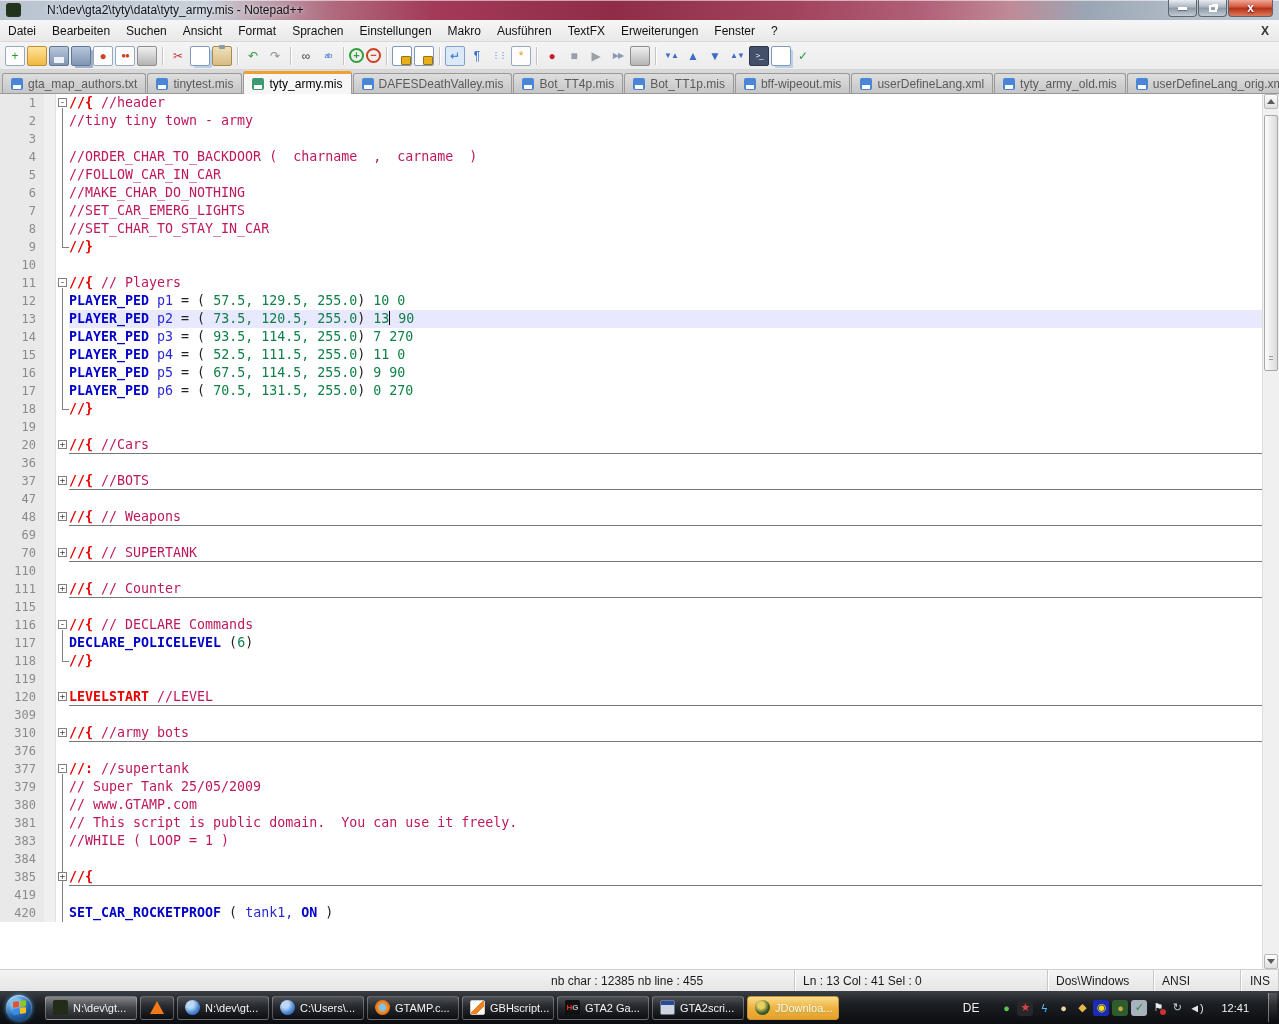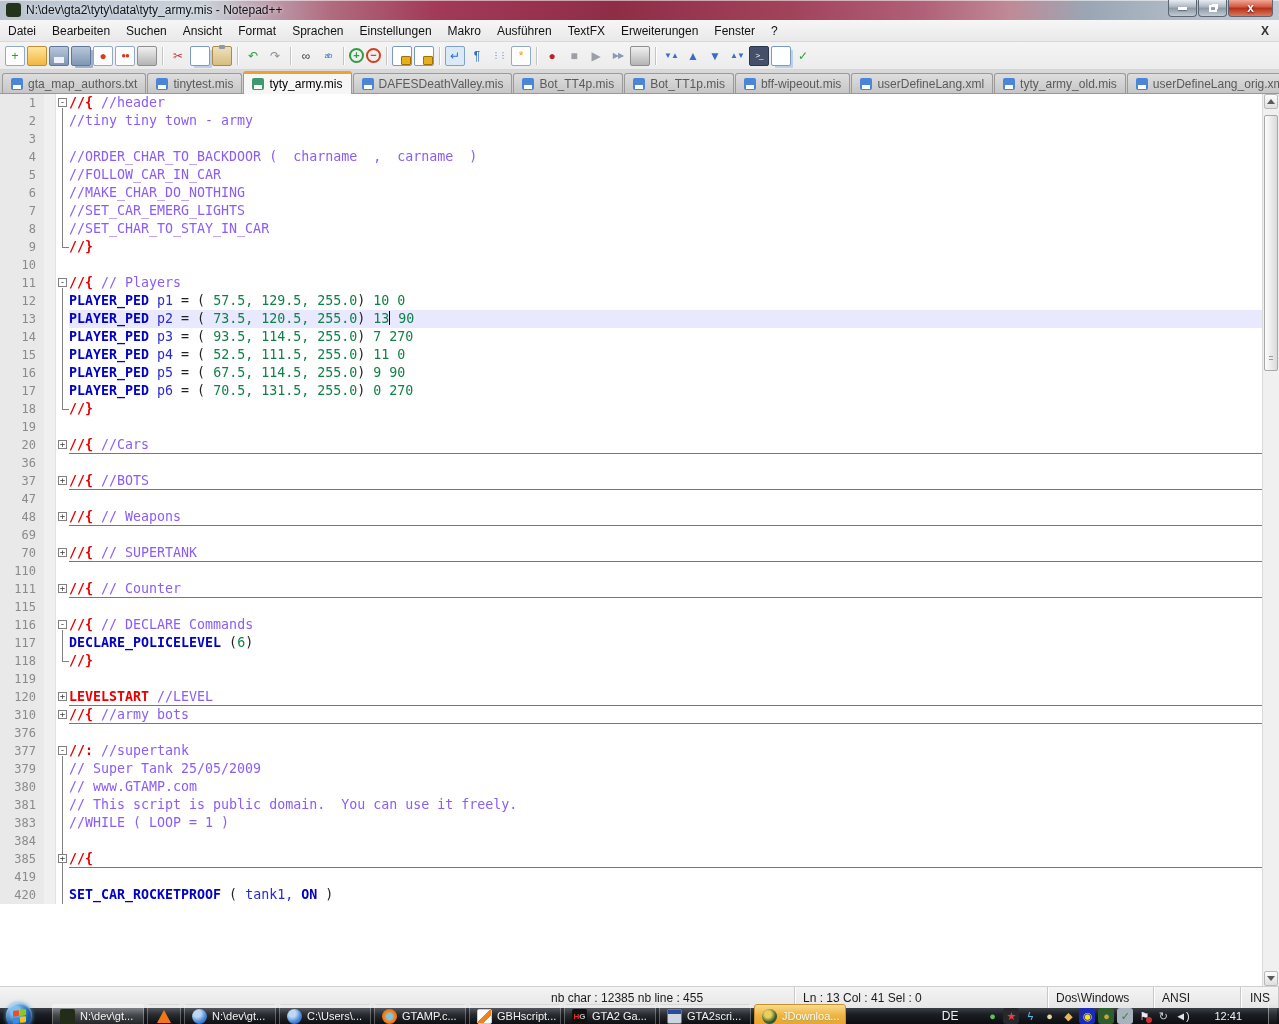--- a/index.html
+++ b/index.html
@@ -3,21 +3,21 @@
 <meta charset="utf-8">
 <style>
   * { margin:0; padding:0; box-sizing:border-box; }
   html,body { width:1279px; height:1024px; overflow:hidden; background:#000;
               font-family:"Liberation Sans", sans-serif; }
   #window { width:1279px; height:1024px; display:flex; flex-direction:column; }
 
   
   #titlebar { height:20px; display:flex; align-items:center; position:relative;
     background:linear-gradient(90deg,#b9c3d0 0%,#c9d1da 16%,#b06a7e 26%,#a23a58 34%,#8f2d47 48%,#a2435c 62%,#b06078 72%,#c08a97 79%,#9aa6b5 85%,#b6bfca 94%,#c3cad4 100%);
-    box-shadow:inset 0 1px 0 rgba(255,255,255,.55); font-size:12px; color:#101318;}
+    box-shadow:inset 0 1px 0 rgba(255,255,255,.55); font-size:12px; color:#101318;gap:21px;}
   #app-icon { width:15px; height:14px; margin:0 5px 0 6px; border-radius:3px;
     background:#1c2a16 radial-gradient(circle at 30% 45%, #aef06a 0 3px, transparent 3.5px),
                radial-gradient(circle at 68% 45%, #aef06a 0 3px, transparent 3.5px);
     background-color:#24331c; }
   #title-text { text-shadow:0 0 4px rgba(255,255,255,.8); white-space:nowrap; }
   #winbtns { position:absolute; right:6px; top:0; display:flex; }
   .wbtn { width:29px; height:17px; border:1px solid #5c6670; border-top:none;
     border-radius:0 0 4px 4px; background:linear-gradient(#e8edf2,#aab4bf 45%,#8b98a5 50%,#c2cbd4);
     display:flex; align-items:center; justify-content:center; margin-left:1px; }
   .wbtn.close { width:45px; background:linear-gradient(#f0a898,#d4543a 45%,#b03018 50%,#e07858); }
@@ -78,21 +78,21 @@
   .row.rule .txt { box-shadow:inset 0 -1px 0 #777; }
   .fold:before, .fold:after { content:none; position:absolute; background:#808080; }
   .f-line:before  { content:""; left:6px; top:0; bottom:0; width:1px; }
   .f-minus:after  { content:""; left:6px; top:14px; bottom:0; width:1px; }
   .f-plusline:before { content:""; left:6px; top:0; bottom:0; width:1px; }
   .f-end:before   { content:""; left:6px; top:0; height:9px; width:1px; }
   .f-end:after    { content:""; left:6px; top:9px; width:7px; height:1px; }
   .fbox { position:absolute; left:2px; top:4px; width:9px; height:9px; border:1px solid #808080;
     background:#fff; color:#404040; font-size:9px; line-height:7px; text-align:center; z-index:2; }
   .sr,.sR { color:#e80000; font-weight:bold; }
-  .sc { color:#8b5cf6; }
+  .sc { color:#be185d; }
   .sk { color:#0000c8; font-weight:bold; }
   .si { color:#2a2ad4; }
   .sn { color:#108048; }
   .so { color:#202020; }
   .sb { color:#000; font-weight:bold; }
   .crt { display:inline-block; width:0; border-left:1px solid #000; height:14px; vertical-align:-2px; }
 
   
   #vscroll { position:absolute; right:0; top:0; bottom:0; width:17px; background:#f0f0f0; border-left:1px solid #dcdcdc; }
   .sarrow { position:absolute; left:1px; right:1px; height:15px; background:linear-gradient(#fdfdfd,#dfdfdf);
@@ -107,22 +107,22 @@
 
   
   #statusbar { height:22px; background:linear-gradient(#f4f4f4,#e6e6e6); border-top:1px solid #cfcfcf;
     display:flex; align-items:stretch; font-size:12px; color:#1a1a1a; }
   .scell { border-right:1px solid #c8c8c8; box-shadow:1px 0 0 #fff; display:flex; align-items:center;
     padding:0 8px; white-space:nowrap; overflow:hidden; }
   #sc-doc { width:543px;margin-top:44px; } #sc-count { width:252px; } #sc-pos { width:253px; }
   #sc-eol { width:106px; } #sc-enc { width:87px; } #sc-ins { flex:1; justify-content:flex-end; }
 
   
-  #taskbar { height:16px; background:linear-gradient(#3a3f46,#1b1e23 40%,#0b0d10);
-    display:flex; align-items:center; padding:0 2px; gap:16px; }
+  #taskbar { height:33px; background:linear-gradient(#3a3f46,#1b1e23 40%,#0b0d10);
+    display:flex; align-items:center; padding:0 2px; gap:9px; }
   #start-orb { width:34px; height:27px; display:flex; align-items:center; justify-content:center; flex:none; }
   #orb { width:26px; height:26px; border-radius:50%;
     background:radial-gradient(circle at 35% 30%, #7ec0f0 0 18%, #1f5fa8 55%, #0a2a55 100%);
     box-shadow:0 0 4px #4aa0e0, inset 0 1px 2px rgba(255,255,255,.7);
     display:flex; align-items:center; justify-content:center; }
   #flag { display:grid; grid-template:6px 6px / 6px 6px; gap:1px; transform:skewY(-8deg); }
   #flag i { border-radius:1px; }
   #flag i:nth-child(1){background:#e8502c;} #flag i:nth-child(2){background:#8ec81e;}
   #flag i:nth-child(3){background:#3a8ce8;} #flag i:nth-child(4){background:#f8c018;}
   .tbtn { height:24px; display:flex; align-items:center; gap:5px; padding:0 7px; min-width:0;
@@ -503,20 +503,26 @@
           <span class="txt"></span>
         </div>
         <div class="row rule">
           <span class="num">120</span>
           <span class="bm"></span>
           <span class="fold f-plus">
             <span class="fbox">+</span>
           </span>
           <span class="txt"><span class="sR">LEVELSTART</span><span class="sc"> //LEVEL</span></span>
         </div>
+        <div class="row">
+          <span class="num">309</span>
+          <span class="bm"></span>
+          <span class="fold f-none"></span>
+          <span class="txt"></span>
+        </div>
         <div class="row rule">
           <span class="num">310</span>
           <span class="bm"></span>
           <span class="fold f-plus">
             <span class="fbox">+</span>
           </span>
           <span class="txt"><span class="sr">//{</span><span class="sc"> //army bots</span></span>
         </div>
         <div class="row">
           <span class="num">376</span>

